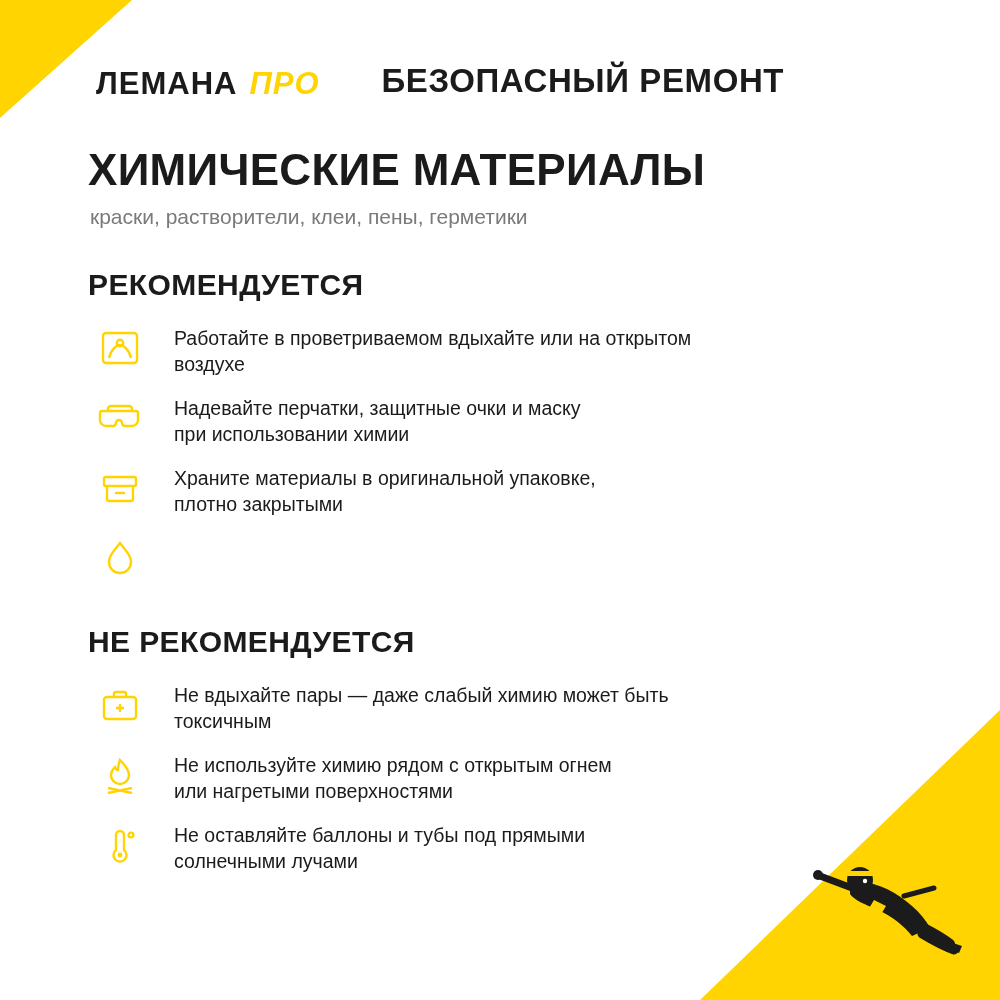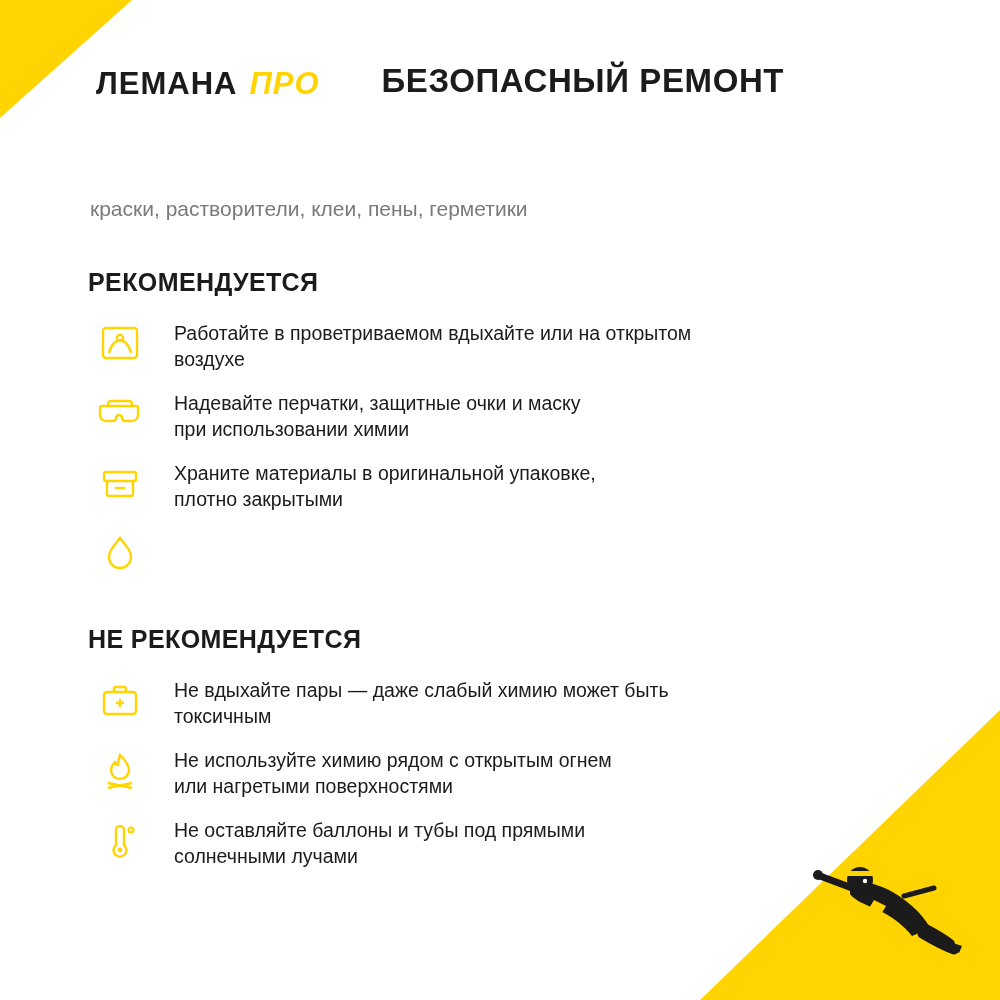--- a/index.html
+++ b/index.html
@@ -78,33 +78,33 @@
   .main-title {
     position: absolute;
     top: 145px; left: 88px;
     font-size: 44px;
     font-weight: bold;
     color: #1b1b1b;
     letter-spacing: 0.3px;
   }
   .subtitle {
     position: absolute;
-    top: 197px; left: 90px;
+    top: 205px; left: 90px;
     font-size: 21px;
     color: #7a7a7a;
   }
 
   
   .section {
     position: absolute;
     left: 88px;
     width: 830px;
   }
   .section-heading {
-    font-size: 25px;
+    font-size: 30px;
     font-weight: bold;
     color: #1b1b1b;
     letter-spacing: 0.4px;
     margin-bottom: 20px;
   }
   .section-recommended { top: 268px; }
   .section-not-recommended { top: 625px; }
 
   .item {
     display: flex;
@@ -148,20 +148,21 @@
   <div class="corner-br"></div>
 
   <div class="header">
     <div class="logo">
       <span class="logo-lemana">ЛЕМАНА</span>
       <span class="logo-pro">ПРО</span>
     </div>
     <div class="header-title">БЕЗОПАСНЫЙ РЕМОНТ</div>
   </div>
 
+  <div class="main-title">ХИМИЧЕСКИЕ МАТЕРИАЛЫ</div>
   <div class="subtitle">краски, растворители, клеи, пены, герметики</div>
 
   <div class="section section-recommended">
     <div class="section-heading">РЕКОМЕНДУЕТСЯ</div>
 
     <div class="item">
       <div class="item-icon">
         <svg width="46" height="46" viewBox="0 0 46 46" fill="none" stroke="#ffd400" stroke-width="2.4">
           <rect x="6" y="8" width="34" height="30" rx="3"></rect>
           <path d="M12 33 c2-9 8-13 11-13 s9 4 11 13"></path>

